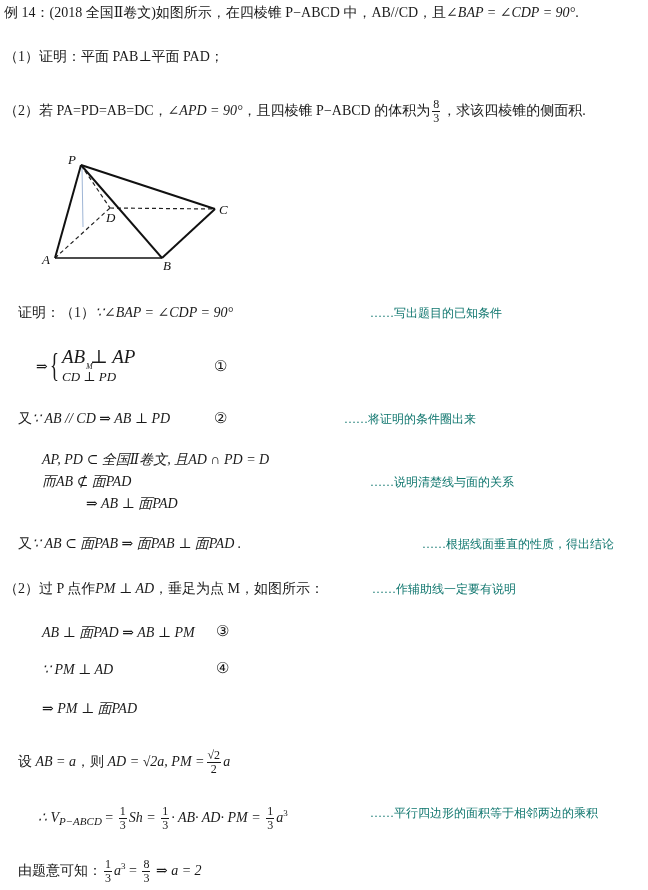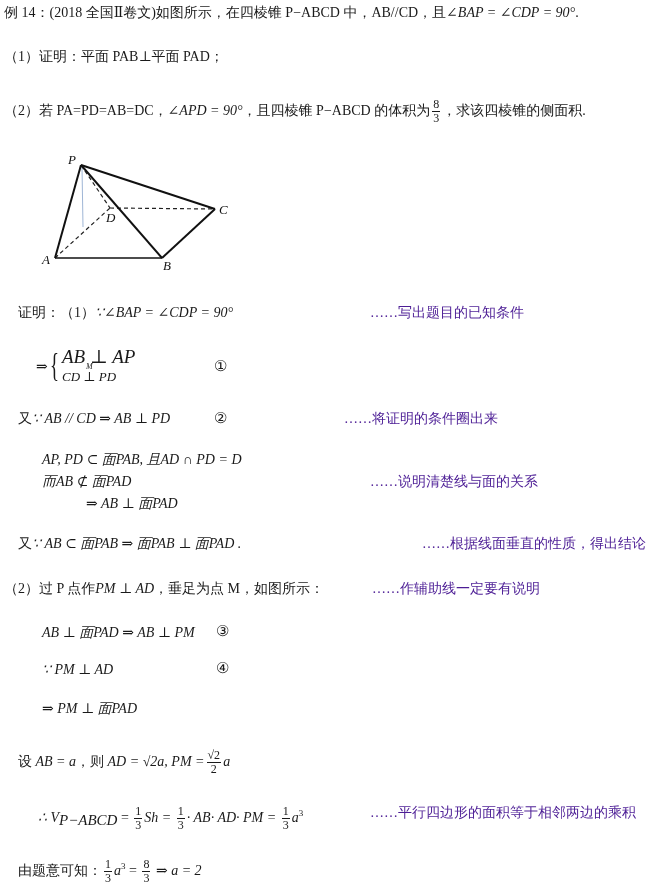--- a/index.html
+++ b/index.html
@@ -1,25 +1,25 @@
 <!DOCTYPE html>
 <html><head>
 <meta charset="utf-8">
 <style>
   html, body { margin:0; padding:0; background:#ffffff; }
   body { width:648px; height:890px; position:relative; overflow:hidden;
          font-family:"Liberation Serif", "DejaVu Serif", serif; color:#1a1a1a; }
   .line { position:absolute; white-space:nowrap; font-size:14px; line-height:18px; }
   .m { font-style:italic; }
-  .note { position:absolute; white-space:nowrap; font-size:14px; line-height:18px; color:#4c1d95; }
+  .note { position:absolute; white-space:nowrap; font-size:12px; line-height:18px; color:#0f766e; }
   .frac { display:inline-block; vertical-align:middle; text-align:center; font-size:12px; line-height:13px; margin:0 2px; }
   .frac span { display:block; }
   .frac .num { border-bottom:1px solid #1a1a1a; padding:0 1px; }
   .sup { font-size:9px; vertical-align:super; }
-  .sub { font-size:15px; vertical-align:sub; font-style:italic; }
+  .sub { font-size:11px; vertical-align:sub; font-style:italic; }
   .brace { position:absolute; font-size:34px; line-height:34px; font-weight:normal; transform:scaleX(0.55); transform-origin:left; }
   .circ { position:absolute; font-size:15px; }
   svg text { font-family:"Liberation Serif", serif; font-style:italic; font-size:13px; fill:#111; }
 </style>
 </head>
 <body>
 
 <div class="line" style="left:4px;top:4px;">
   <span>例 14：(2018 全国Ⅱ卷文)如图所示，在四棱锥 P−ABCD 中，AB//CD，且</span><span class="m">∠BAP = ∠CDP = 90°</span><span>.</span>
 </div>
@@ -67,21 +67,21 @@
   <span class="line m" style="left:26px;top:22px;font-size:13px;">CD ⊥ PD</span>
 </div>
 <span class="circ" style="left:214px;top:357px;">①</span>
 
 <div class="line" style="left:18px;top:410px;">
   <span>又</span><span class="m">∵ AB // CD ⇒ AB ⊥ PD</span>
 </div>
 <span class="circ" style="left:214px;top:409px;">②</span>
 <div class="note" style="left:344px;top:410px;">……将证明的条件圈出来</div>
 
-<div class="line m" style="left:42px;top:451px;">AP, PD ⊂ 面PAB, 且AD ∩ PD = D</div>
+<div class="line m" style="left:42px;top:451px;">AP, PD ⊂ 全国Ⅱ卷文, 且AD ∩ PD = D</div>
 <div class="line m" style="left:42px;top:473px;">而AB ⊄ 面PAD</div>
 <div class="note" style="left:370px;top:473px;">……说明清楚线与面的关系</div>
 <div class="line m" style="left:42px;top:495px;margin-left:44px;">⇒ AB ⊥ 面PAD</div>
 
 <div class="line" style="left:18px;top:535px;">
   <span>又</span><span class="m">∵ AB ⊂ 面PAB ⇒ 面PAB ⊥ 面PAD .</span>
 </div>
 <div class="note" style="left:374px;top:535px;margin-left:48px;">……根据线面垂直的性质，得出结论</div>
 
 <div class="line" style="left:4px;top:580px;">

